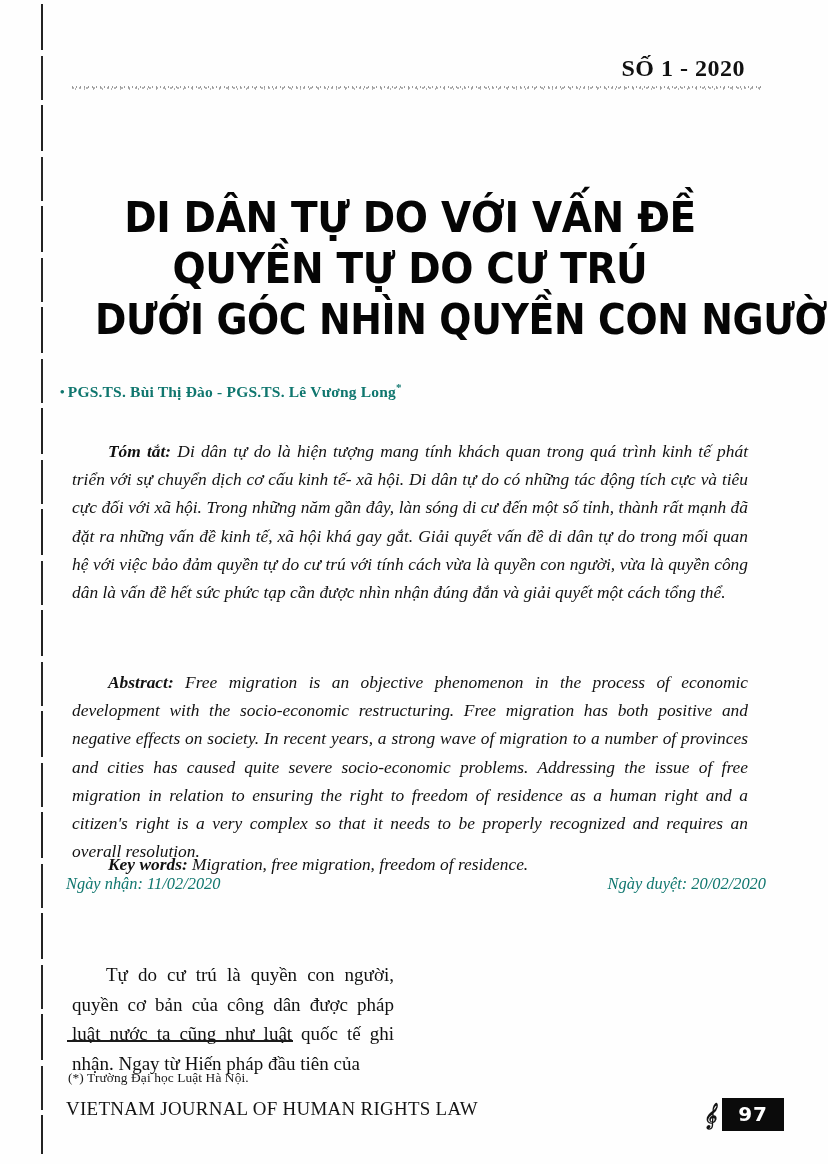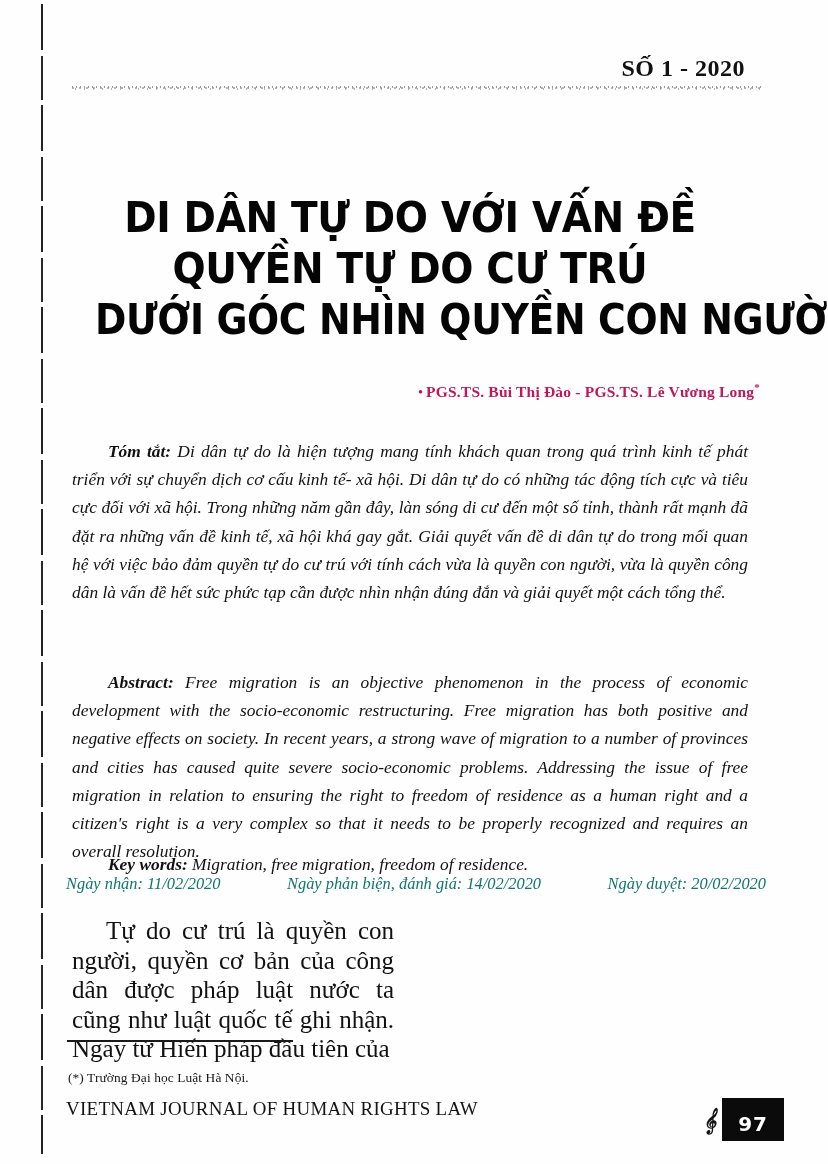--- a/index.html
+++ b/index.html
@@ -100,26 +100,26 @@
     transform-origin: center;
   }
   .title-line.l3 { transform: scaleX(0.90); }
 
   
   .byline {
     position: absolute;
     left: 60px;
     top: 381px;
     width: 700px;
-    text-align: right;
+    text-align: left;
     font-family: "Liberation Serif", "DejaVu Serif", serif;
     font-weight: bold;
     font-size: 15.5px;
     letter-spacing: .2px;
-    color: #be185d;
+    color: #0f766e;
   }
   .byline .bullet { font-size: 13px; vertical-align: 1px; margin-right: 3px; }
   .byline sup { font-size: 11px; }
 
   
   .abstract {
     position: absolute;
     left: 72px;
     width: 676px;
     font-family: "Liberation Serif", "DejaVu Serif", serif;
@@ -159,24 +159,25 @@
     position: absolute;
     left: 72px;
     top: 916px;
     width: 676px;
     display: flex;
     gap: 32px;
   }
   .body-col {
     width: 322px;
     font-family: "Liberation Serif", "DejaVu Serif", serif;
-    font-size: 25px;
+    font-size: 19px;
     line-height: 29.5px;
     text-align: justify;
     color: #111;
+    margin-top: 44px;
   }
   .body-col.left { text-indent: 34px; }
 
   
   .footnote-rule {
     position: absolute;
     left: 67px;
     top: 1040px;
     width: 226px;
     height: 2px;
@@ -222,21 +223,21 @@
     color: #121212;
     line-height: 1;
   }
   .badge-box {
     background: #0b0b0b;
     color: #ffffff;
     font-family: "DejaVu Sans", "Liberation Sans", sans-serif;
     font-weight: bold;
     font-size: 20px;
     line-height: 1;
-    padding: 16px 16px 7px 16px;
+    padding: 6px 16px 7px 16px;
     letter-spacing: 1px;
   }
 </style>
 </head>
 <body>
 
 <div class="page">
 
   <div class="binding-edge"></div>
   <div class="scan-speckle"></div>
@@ -261,21 +262,20 @@
   <div class="abstract indent" id="abstract-en">
     <span class="lead">Abstract:</span><span> Free migration is an objective phenomenon in the process of economic development with the socio-economic restructuring. Free migration has both positive and negative effects on society. In recent years, a strong wave of migration to a number of provinces and cities has caused quite severe socio-economic problems. Addressing the issue of free migration in relation to ensuring the right to freedom of residence as a human right and a citizen's right is a very complex so that it needs to be properly recognized and requires an overall resolution.</span>
   </div>
 
   <div class="abstract" id="keywords-en">
     <span class="lead">Key words:</span><span> Migration, free migration, freedom of residence.</span>
   </div>
 
   <div class="dates-row">
     <span>Ngày nhận: 11/02/2020</span>
-    <span>Ngày phản biện, đánh giá: 14/02/2020</span>
     <span>Ngày duyệt: 20/02/2020</span>
   </div>
 
   <div class="body-columns">
     <div class="body-col left">Tự do cư trú là quyền con người, quyền cơ bản của công dân được pháp luật nước ta cũng như luật quốc tế ghi nhận. Ngay từ Hiến pháp đầu tiên của</div>
   </div>
 
   <div class="footnote-rule"></div>
   <div class="footnote">(*) Trường Đại học Luật Hà Nội.</div>
 

